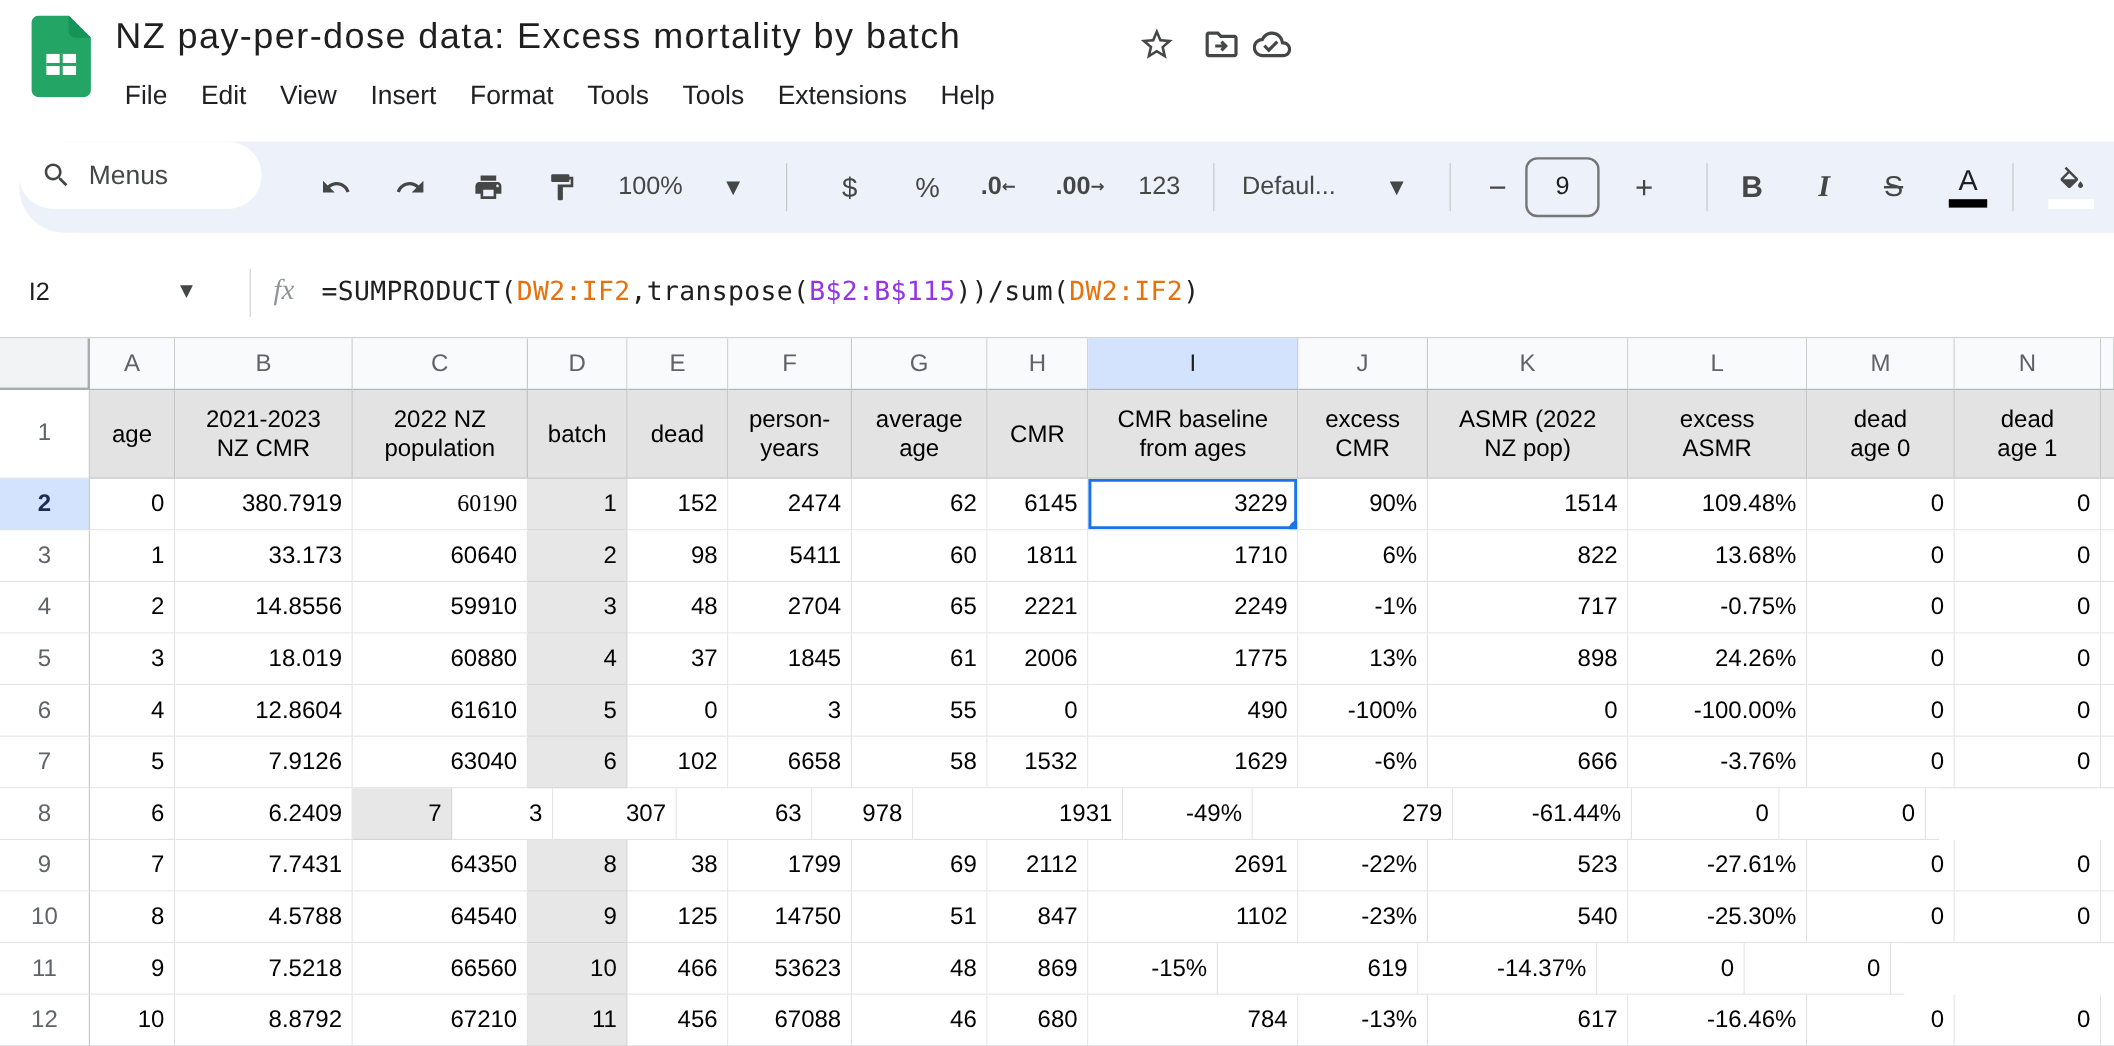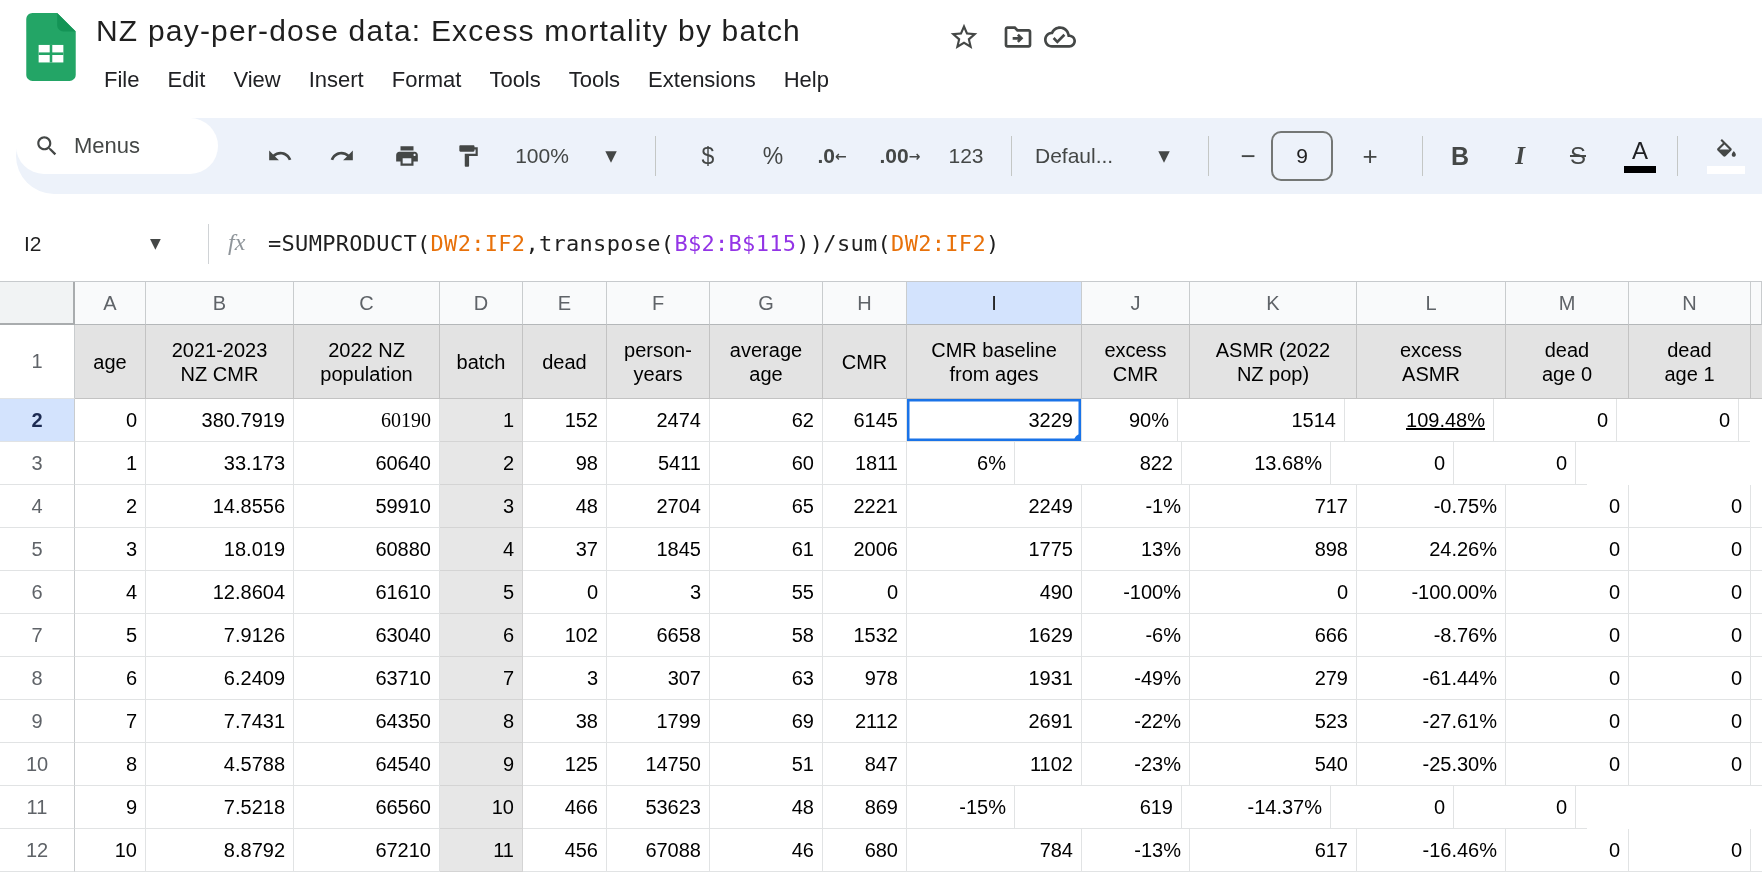--- a/index.html
+++ b/index.html
@@ -237,37 +237,38 @@
         <div class="gcell row-head sel" style="width: 75px;">2</div>
         <div class="gcell cell" style="width: 71px;">0</div>
         <div class="gcell cell" style="width: 148px;">380.7919</div>
         <div class="gcell cell" style="width: 146px; font-family: Liberation Serif, serif;">60190</div>
         <div class="gcell cell gray" style="width: 83px;">1</div>
         <div class="gcell cell" style="width: 84px;">152</div>
         <div class="gcell cell" style="width: 103px;">2474</div>
         <div class="gcell cell" style="width: 113px;">62</div>
         <div class="gcell cell" style="width: 84px;">6145</div>
         <div class="gcell cell selcell" style="width: 175px;">3229<div class="fill-handle"></div></div>
-        <div class="gcell cell" style="width: 96px; padding-left: 10px;">90%</div>
+        <div class="gcell cell" style="width: 108px; padding-left: 10px;">90%</div>
         <div class="gcell cell" style="width: 167px;">1514</div>
-        <div class="gcell cell" style="width: 149px; text-decoration: underline;">109.48%</div>
+        <div class="gcell cell" style="width: 149px;">109.48%</div>
         <div class="gcell cell" style="width: 123px;">0</div>
         <div class="gcell cell" style="width: 122px;">0</div>
         <div class="gcell cell edge" style="width: 11px;"></div>
       </div>
       <div class="grow data-row">
         <div class="gcell row-head" style="width: 75px;">3</div>
         <div class="gcell cell" style="width: 71px;">1</div>
         <div class="gcell cell" style="width: 148px;">33.173</div>
         <div class="gcell cell" style="width: 146px; text-align: center;">60640</div>
         <div class="gcell cell gray" style="width: 83px;">2</div>
         <div class="gcell cell" style="width: 84px;">98</div>
         <div class="gcell cell" style="width: 103px;">5411</div>
         <div class="gcell cell" style="width: 113px;">60</div>
         <div class="gcell cell" style="width: 84px;">1811</div>
+        <div class="gcell cell" style="width: 175px;">1710</div>
         <div class="gcell cell" style="width: 108px;">6%</div>
         <div class="gcell cell" style="width: 167px;">822</div>
         <div class="gcell cell" style="width: 149px;">13.68%</div>
         <div class="gcell cell" style="width: 123px;">0</div>
         <div class="gcell cell" style="width: 122px;">0</div>
         <div class="gcell cell edge" style="width: 11px;"></div>
       </div>
       <div class="grow data-row">
         <div class="gcell row-head" style="width: 75px;">4</div>
         <div class="gcell cell" style="width: 71px;">2</div>
@@ -328,30 +329,29 @@
         <div class="gcell cell" style="width: 148px;">7.9126</div>
         <div class="gcell cell" style="width: 146px;">63040</div>
         <div class="gcell cell gray" style="width: 83px;">6</div>
         <div class="gcell cell" style="width: 84px;">102</div>
         <div class="gcell cell" style="width: 103px;">6658</div>
         <div class="gcell cell" style="width: 113px;">58</div>
         <div class="gcell cell" style="width: 84px;">1532</div>
         <div class="gcell cell" style="width: 175px;">1629</div>
         <div class="gcell cell" style="width: 108px;">-6%</div>
         <div class="gcell cell" style="width: 167px;">666</div>
-        <div class="gcell cell" style="width: 149px;">-8.76%</div>
+        <div class="gcell cell" style="width: 149px;">-3.76%</div>
         <div class="gcell cell" style="width: 123px;">0</div>
         <div class="gcell cell" style="width: 122px;">0</div>
         <div class="gcell cell edge" style="width: 11px;"></div>
       </div>
       <div class="grow data-row">
         <div class="gcell row-head" style="width: 75px;">8</div>
         <div class="gcell cell" style="width: 71px;">6</div>
         <div class="gcell cell" style="width: 148px;">6.2409</div>
-        <div class="gcell cell" style="width: 146px;">63710</div>
         <div class="gcell cell gray" style="width: 83px;">7</div>
         <div class="gcell cell" style="width: 84px;">3</div>
         <div class="gcell cell" style="width: 103px;">307</div>
         <div class="gcell cell" style="width: 113px;">63</div>
         <div class="gcell cell" style="width: 84px;">978</div>
         <div class="gcell cell" style="width: 175px;">1931</div>
         <div class="gcell cell" style="width: 108px;">-49%</div>
         <div class="gcell cell" style="width: 167px;">279</div>
         <div class="gcell cell" style="width: 149px;">-61.44%</div>
         <div class="gcell cell" style="width: 123px;">0</div>

